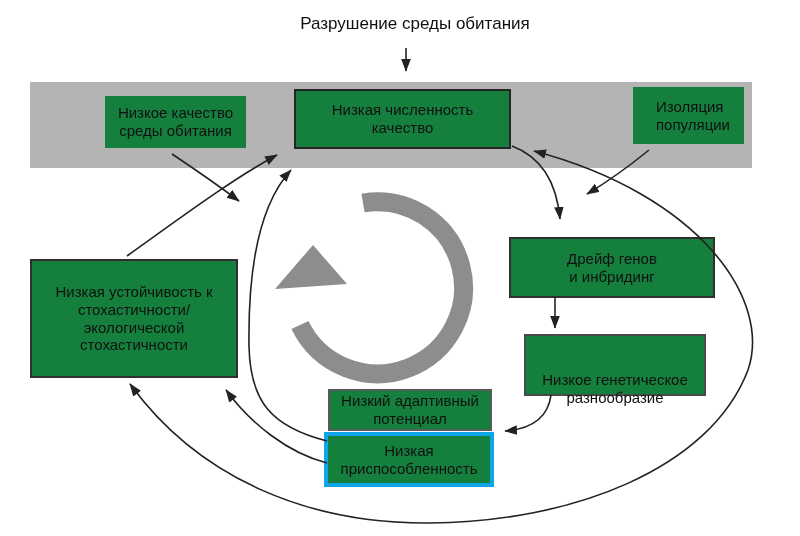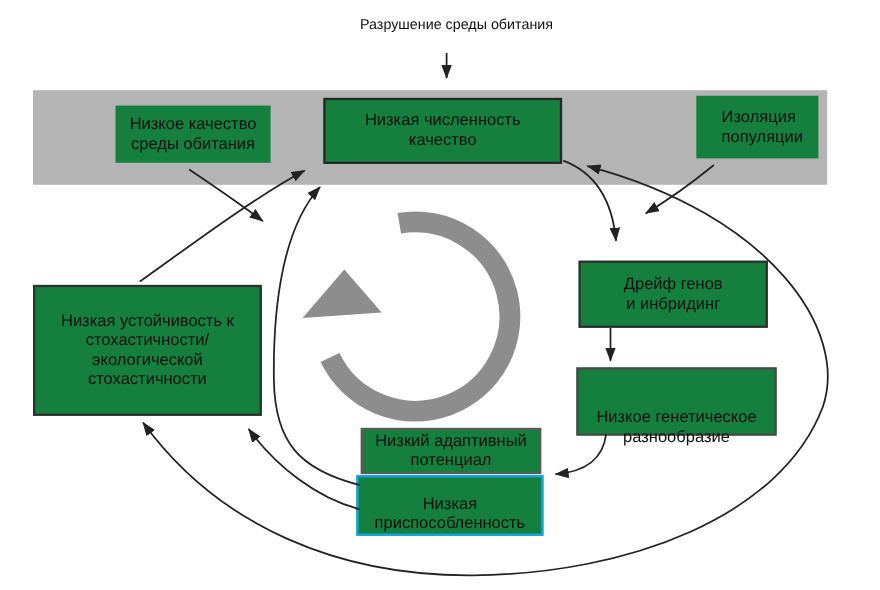--- a/index.html
+++ b/index.html
@@ -3,47 +3,47 @@
 <meta charset="utf-8">
 <style>
   html,body { margin:0; padding:0; background:#ffffff; }
   #stage {
     position:relative; width:800px; height:536px; background:#ffffff;
     font-family:"Liberation Sans", "DejaVu Sans", sans-serif;
     color:#141414; overflow:hidden;
   }
   #title {
     position:absolute; left:278px; top:14px; width:274px;
-    text-align:center; font-size:13px; color:#101010;
+    text-align:center; font-size:17px; color:#101010;
   }
   #band {
     position:absolute; left:30px; top:82px; width:722px; height:86px;
     background:var(--band-color,#b4b4b4);
   }
   .node {
     position:absolute; background:#15803d; box-sizing:border-box;
     display:flex; align-items:center; justify-content:center;
     text-align:center; font-size:15px; line-height:1.18; color:#101010;
   }
   .node span { display:inline-block; }
   #n-quality   { left:105px; top:96px;  width:141px; height:52px; }
   #n-population{ left:294px; top:89px;  width:217px; height:60px; border:2px solid #262626; }
   #n-population span { max-width:160px; }
   #n-isolation { left:633px; top:87px;  width:111px; height:57px;
                  justify-content:flex-end; padding-left:10px; text-align:left; }
   #n-isolation span { max-width:88px; }
   #n-stochastic{ left:30px;  top:259px; width:208px; height:119px; border:2px solid #2f2f2f; }
   #n-stochastic span { max-width:196px; }
-  #n-drift     { left:526px; top:237px; width:172px; height:61px; border:2px solid #2f2f2f; }
+  #n-drift     { left:509px; top:237px; width:206px; height:61px; border:2px solid #2f2f2f; }
   #n-drift span { max-width:95px; }
   #n-diversity { left:524px; top:334px; width:182px; height:62px; border:2px solid #4a4a4a; }
   #n-diversity span { max-width:165px;margin-top:48px; }
   #n-adaptive  { left:328px; top:389px; width:164px; height:42px; border:2px solid #5a5a5a; }
   #n-adaptive span { max-width:150px; }
-  #n-fitness   { left:324px; top:432px; width:170px; height:55px; border:2px solid #0ea5e9;align-items:flex-end; }
+  #n-fitness   { left:324px; top:432px; width:170px; height:55px; border:4px solid #0ea5e9; }
   #n-fitness span { max-width:160px; }
   #vortex-label {
     position:absolute; left:348px; top:268px; width:114px;
     text-align:center; font-weight:bold; font-size:15.5px; color:#101010;
   }
   svg.layer { position:absolute; left:0; top:0; pointer-events:none; }
   .arrow { fill:none; stroke:var(--arrow-color,#222222); stroke-width:1.6; }
   .vortex-stroke { fill:none; stroke:var(--vortex-color,#8d8d8d); stroke-width:19; }
   .vortex-head { fill:var(--vortex-color,#8d8d8d); }
 </style>

